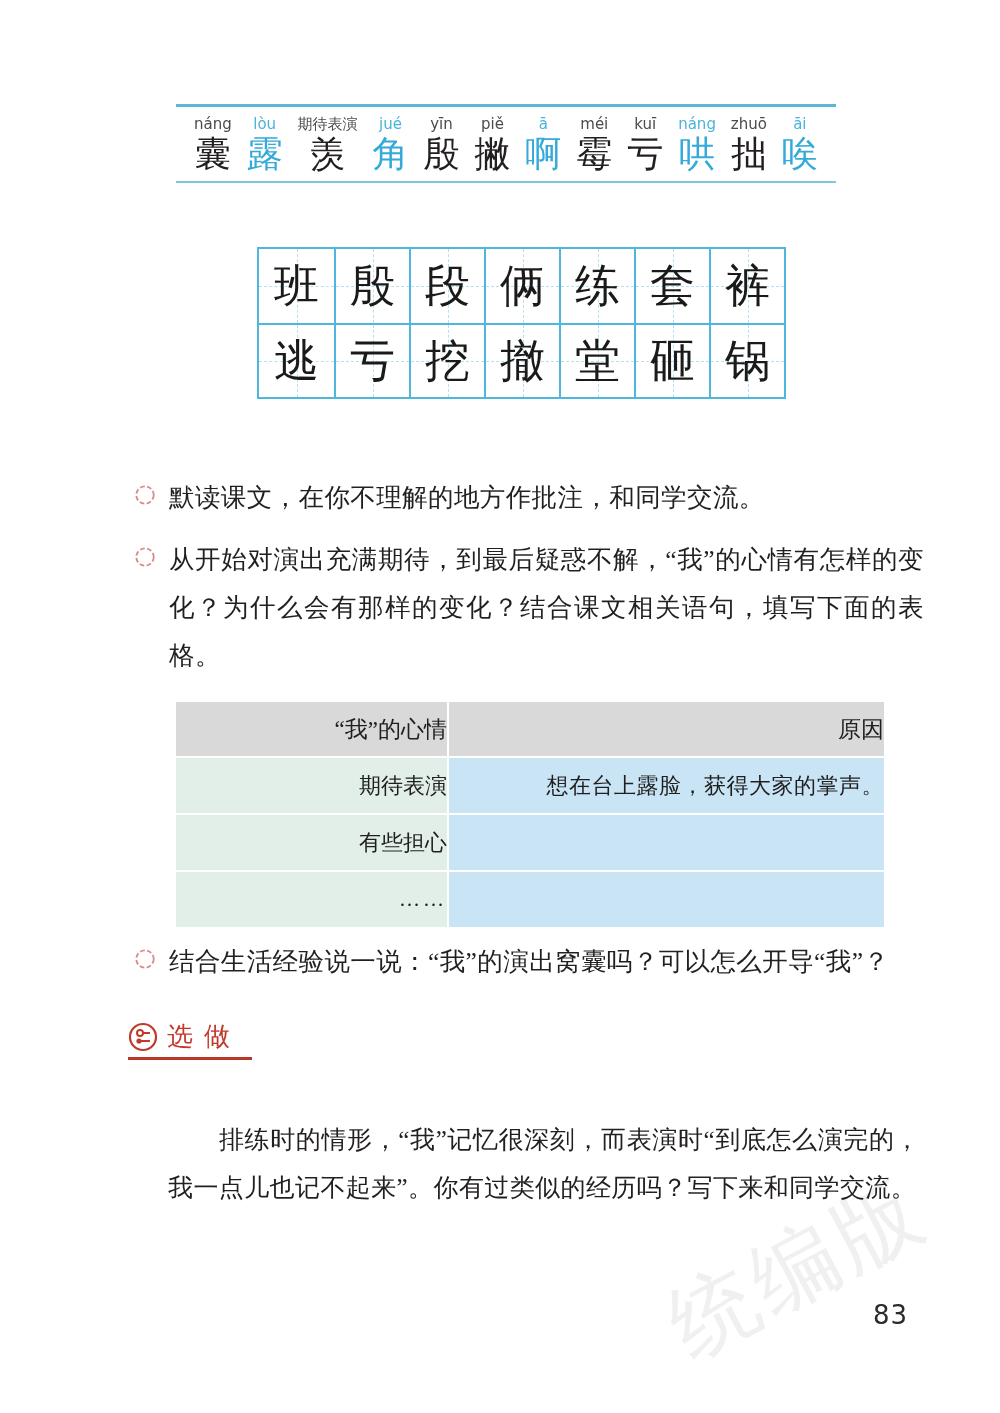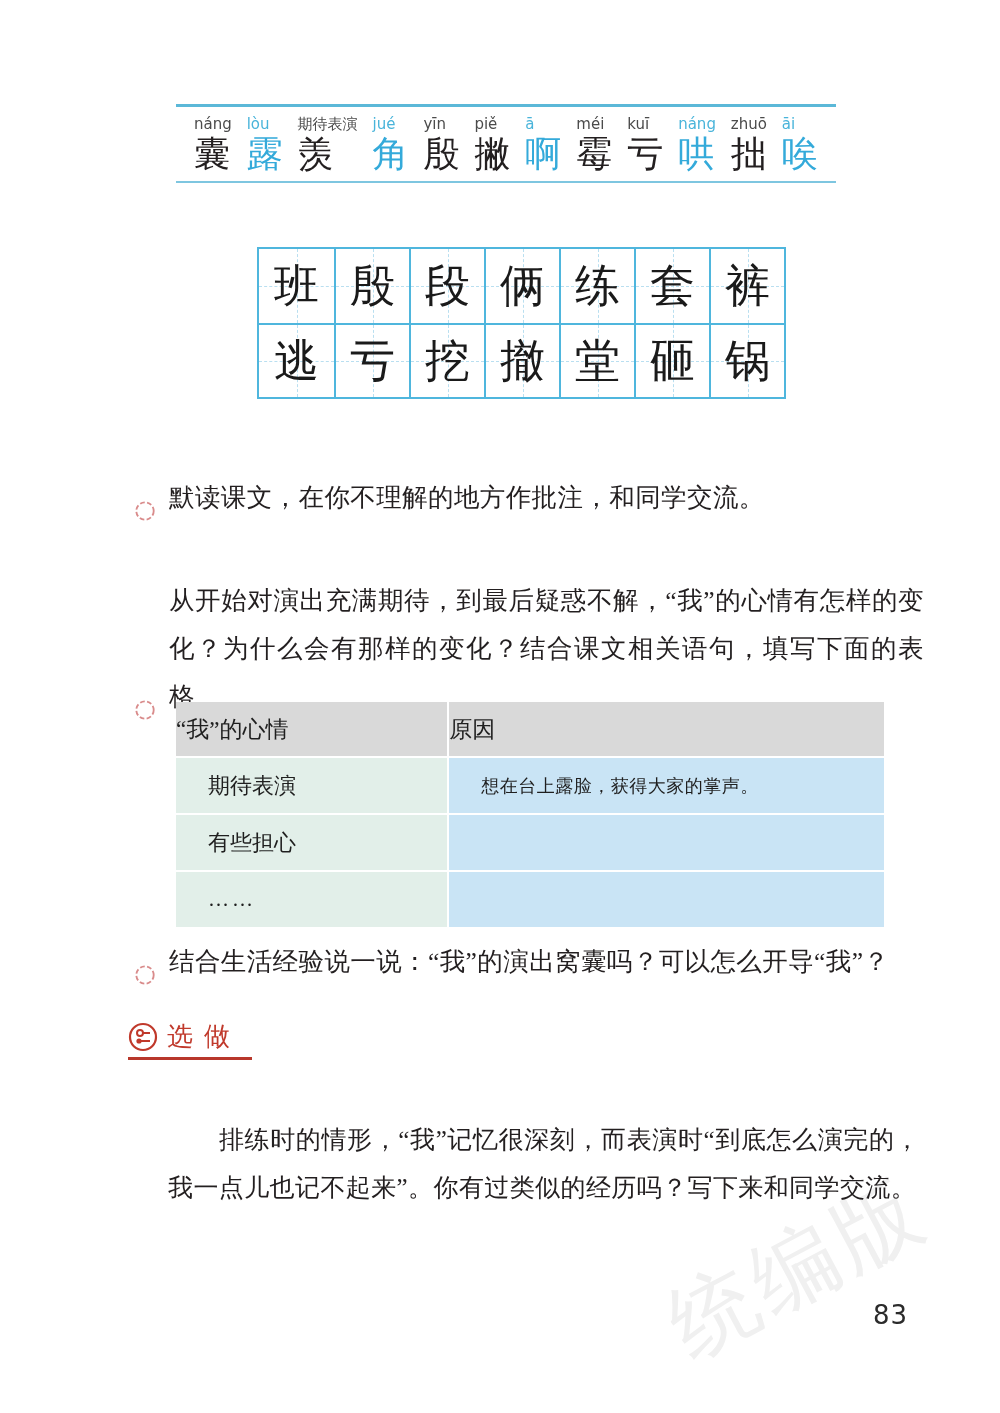--- a/index.html
+++ b/index.html
@@ -59,20 +59,21 @@
   }
   #char-band .band-inner {
     display: flex;
     justify-content: space-between;
     padding: 9px 18px 7px 18px;
     box-sizing: border-box;
   }
   .char-cell {
     display: flex;
     flex-direction: column;
+    align-items: center;
     justify-content: flex-end;
     min-width: 34px;
   }
   .char-cell .py {
     font-family: "DejaVu Sans", "Liberation Sans", sans-serif;
     font-size: 15px;
     line-height: 17px;
     letter-spacing: 0px;
     color: #4b4b4b;
     margin-bottom: 1px;
@@ -136,56 +137,56 @@
     color: #1a1a1a;
   }
 
   
   .exercise {
     position: absolute;
     left: 134px;
     width: 790px;
     z-index: 2;
     display: flex;
-    align-items: flex-end;
+    align-items: flex-start;
   }
   .bullet {
     flex: 0 0 auto;
     width: 22px;
     height: 22px;
     margin-top: 10px;
     margin-right: 13px;
   }
   .ex-body {
     flex: 1 1 auto;
     font-size: 25.5px;
     line-height: 48px;
     letter-spacing: 0.4px;
     color: #231f20;
     text-align: justify;
   }
   #exercise-1 { top: 474px; }
-  #exercise-2 { top: 577px; font-family: Liberation Serif, serif; }
+  #exercise-2 { top: 536px; font-family: Liberation Serif, serif; }
   #exercise-3 { top: 938px; }
 
   
   #mood-table {
     position: absolute;
     left: 176px;
     top: 702px;
     width: 708px;
     z-index: 2;
     border-collapse: separate;
     border-spacing: 0;
   }
   #mood-table td, #mood-table th {
     padding: 0;
     margin: 0;
     font-weight: normal;
-    text-align: left;
+    text-align: right;
     vertical-align: middle;
     border-right: 2px solid #ffffff;
     border-bottom: 2px solid #ffffff;
   }
   #mood-table .col-mood { width: 262px; }
   #mood-table .col-reason { width: 446px; border-right: none; }
   #mood-table thead th {
     height: 54px;
     background: #d9d9d9;
     font-size: 23px;
@@ -196,21 +197,21 @@
     height: 55px;
     font-size: 22px;
     font-family: "Liberation Serif", "DejaVu Serif", serif;
     color: #1f1f1f;
     padding-left: 32px;
   }
   #mood-table tbody tr:last-child td { border-bottom: none; }
   #mood-table tbody td.cell-mood { background: #e2efe9; }
   #mood-table tbody td.cell-reason {
     background: #c9e4f5;
-    font-size: 18px;
+    font-size: 22px;
     letter-spacing: 0.5px;
   }
   #mood-table tbody td.cell-dots {
     letter-spacing: 3px;
     font-size: 21px;
   }
 
   
   #optional-badge {
     position: absolute;

